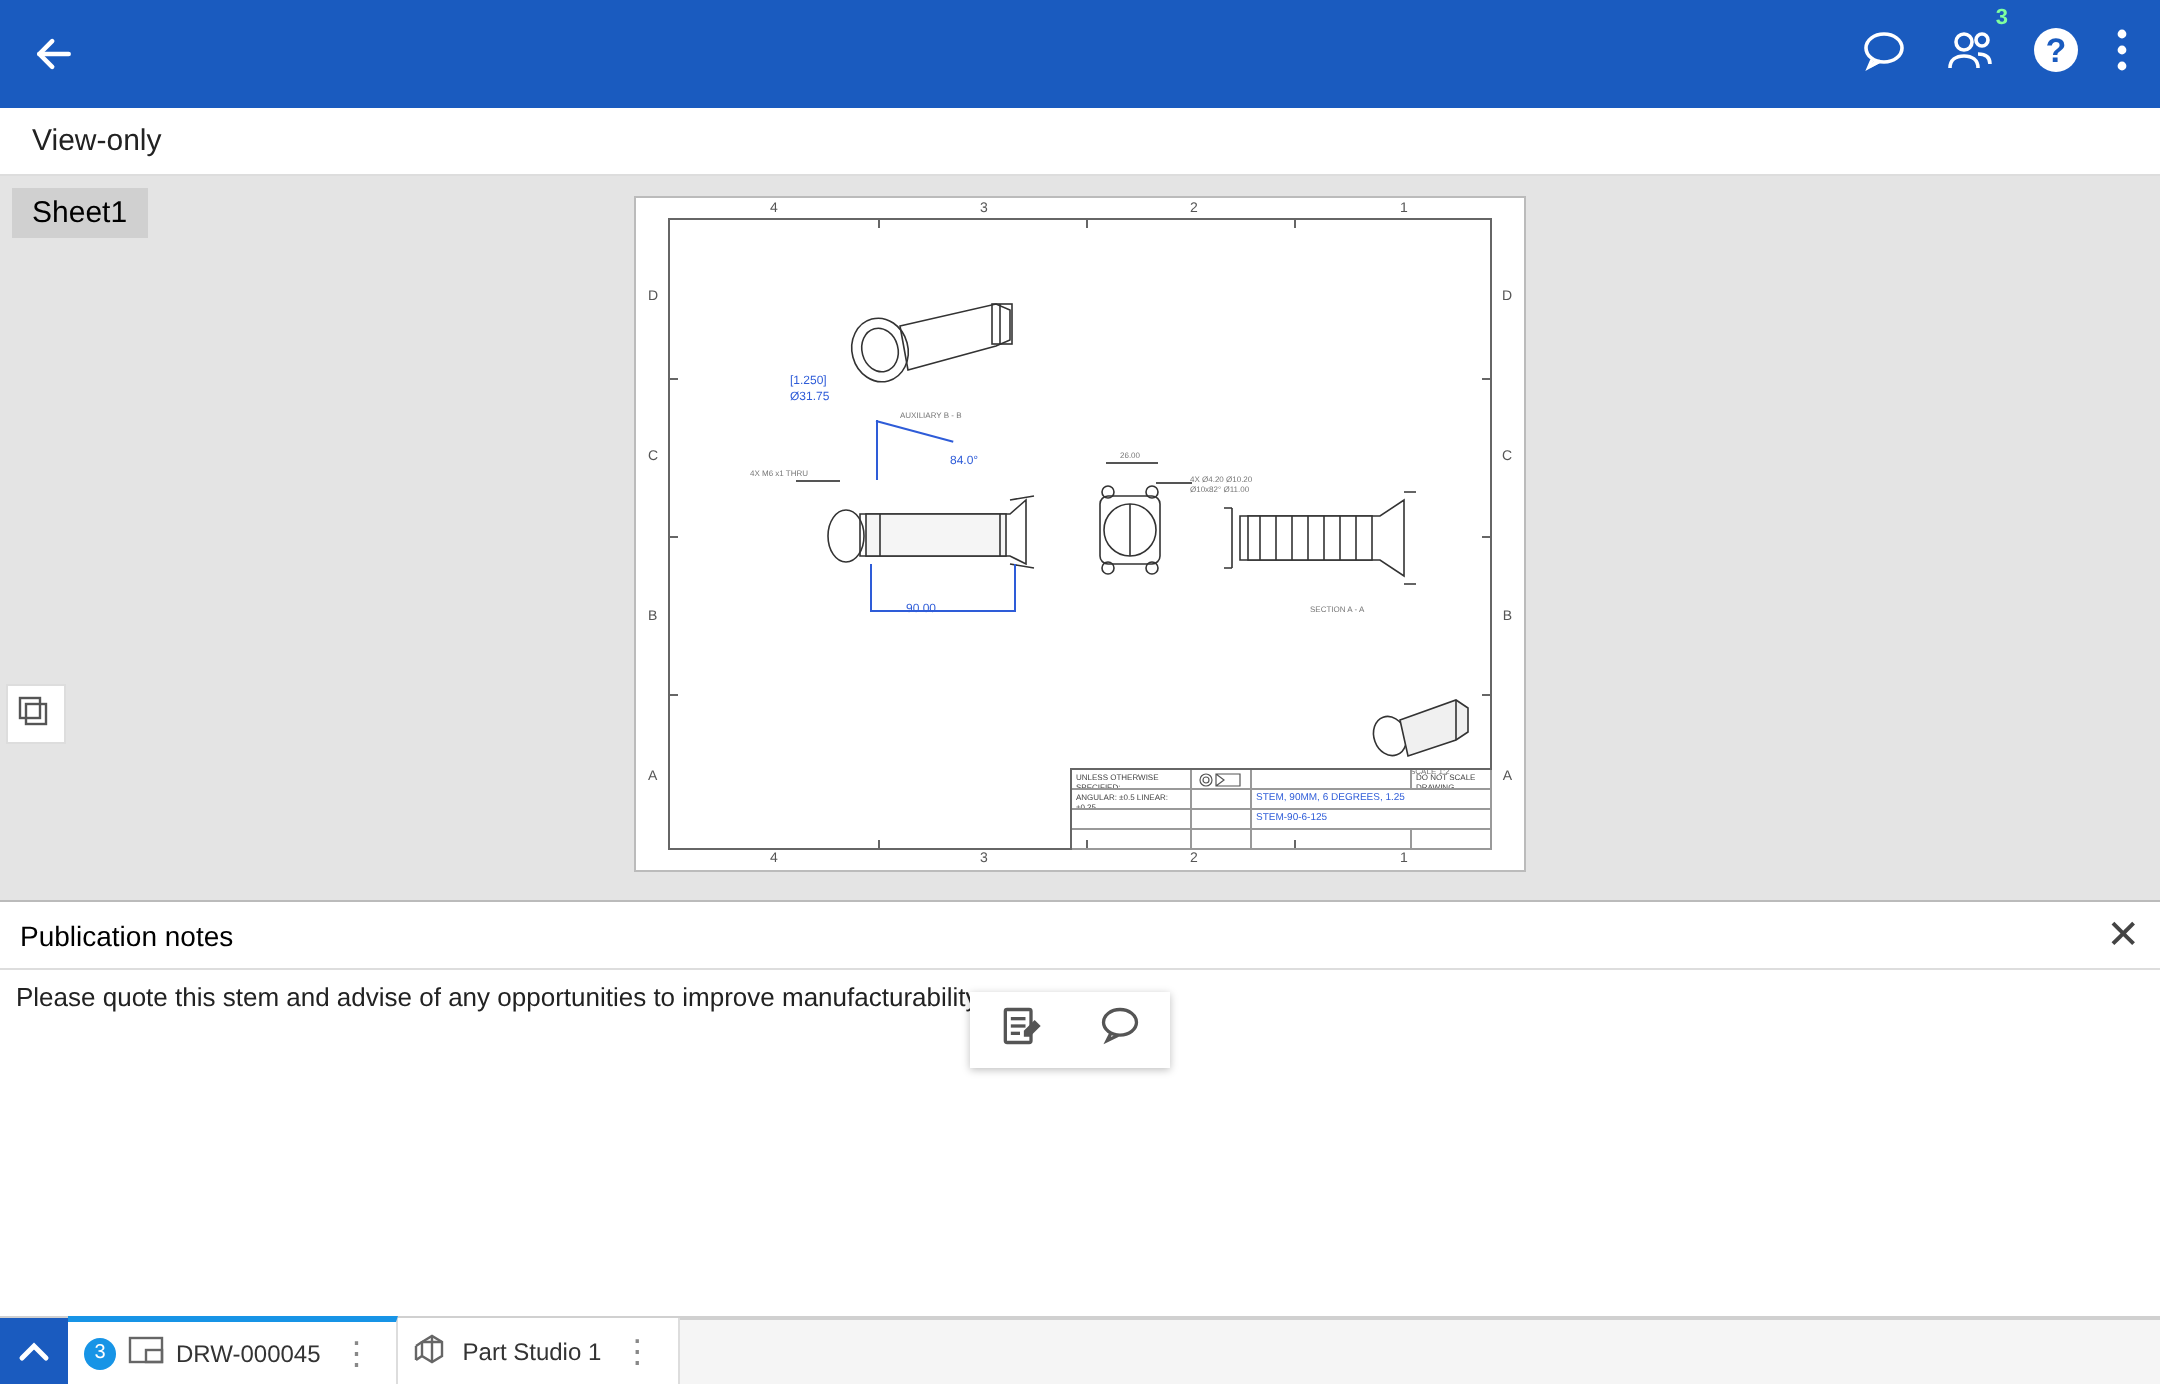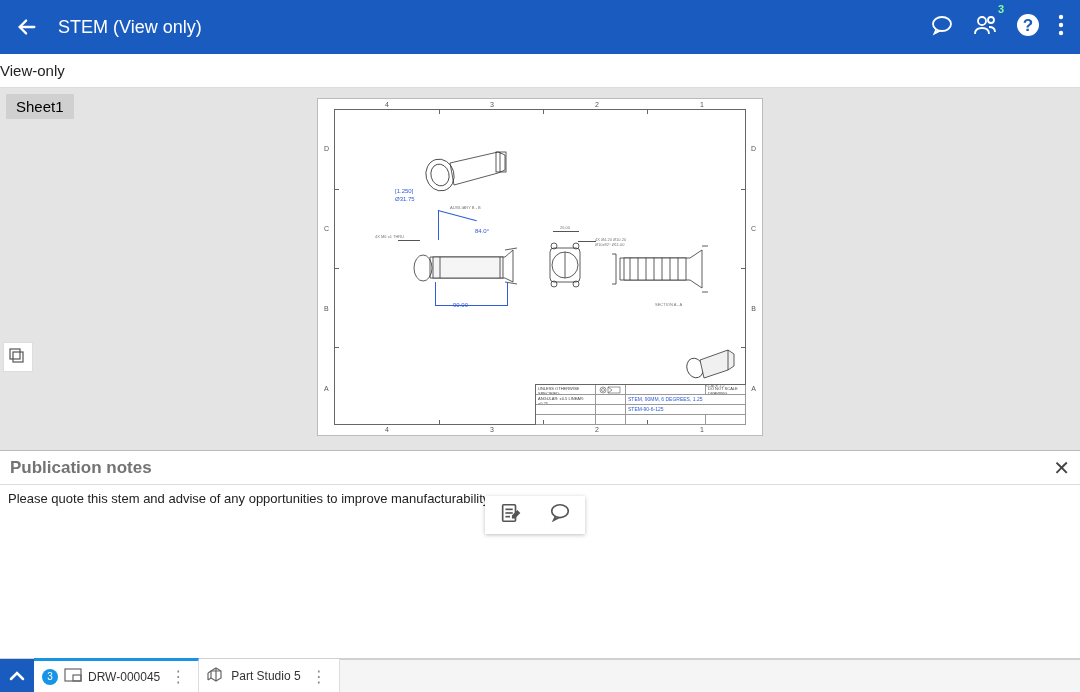--- a/index.html
+++ b/index.html
@@ -8,21 +8,21 @@
   
   .topbar { height: 54px; background: #1a5bbf; color: #fff; display: flex; align-items: center; padding: 0 16px; justify-content: space-between; }
   .topbar-left { display: flex; align-items: center; gap: 20px; }
   .topbar-right { display: flex; align-items: center; gap: 18px; }
   .back-icon svg, .topbar-icon svg { display: block; }
   .topbar-title { font-size: 18px; font-weight: 400; }
   .icon-btn { cursor: pointer; position: relative; }
   .badge { position: absolute; top: -10px; right: -6px; color: #7fff9e; font-size: 11px; font-weight: bold; }
   
   
-  .status-row { height: 34px; display: flex; align-items: center; padding: 0 0; border-bottom: 1px solid #ddd; }
+  .status-row { height: 34px; display: flex; align-items: center; padding: 0 16px; border-bottom: 1px solid #ddd; }
   .status-text { font-size: 15px; color: #222; }
   
   
   .canvas-area { height: 362px; background: #e4e4e4; position: relative; display: flex; justify-content: center; align-items: flex-start; padding-top: 10px; }
   .sheet-tab { position: absolute; left: 6px; top: 6px; background: #d0d0d0; padding: 4px 10px; font-size: 15px; cursor: pointer; }
   .side-tool { position: absolute; left: 3px; top: 254px; width: 30px; height: 30px; background: #fff; border: 1px solid #ddd; display: flex; align-items: center; justify-content: center; cursor: pointer; }
   
   
   .sheet { width: 446px; height: 338px; background: #fff; border: 1px solid #bbb; position: relative; font-size: 5px; color: #444; }
   .sheet-inner { position: absolute; left: 16px; right: 16px; top: 10px; bottom: 10px; border: 1px solid #666; }
@@ -39,21 +39,21 @@
   .title-block { position: absolute; right: 0; bottom: 0; width: 210px; height: 40px; border-top: 1px solid #666; border-left: 1px solid #666; display: grid; grid-template-columns: 60px 30px 80px 40px; grid-template-rows: 10px 10px 10px 10px; font-size: 4px; }
   .title-block > div { border-right: 1px solid #999; border-bottom: 1px solid #999; padding: 1px 2px; overflow: hidden; }
   .tb-main { color: #2e5cd8; font-size: 5px; }
   
   
   .float-toolbar { position: absolute; left: 485px; top: 408px; width: 100px; height: 38px; background: #fff; box-shadow: 0 1px 4px rgba(0,0,0,0.25); display: flex; align-items: center; justify-content: space-around; }
   .float-toolbar .tb-btn { cursor: pointer; }
   
   
   .pub-header { height: 34px; border-top: 1px solid #bbb; display: flex; align-items: center; justify-content: space-between; padding: 0 10px; }
-  .pub-title { font-size: 17px; color: #737373; font-weight: bold; }
+  .pub-title { font-size: 14px; color: #000000; }
   .close-btn { font-size: 20px; cursor: pointer; color: #444; }
   .pub-body { height: 174px; padding: 6px 8px; border-top: 1px solid #ddd; font-size: 13px; color: #222; }
   
   
   .bottom-bar { position: absolute; bottom: 0; left: 0; right: 0; height: 34px; display: flex; align-items: center; background: #f5f5f5; border-top: 2px solid #d0d0d0; }
   .expand-btn { width: 34px; height: 34px; background: #1a5bbf; display: flex; align-items: center; justify-content: center; cursor: pointer; }
   .tab { height: 34px; display: flex; align-items: center; padding: 0 8px; gap: 6px; font-size: 12px; color: #333; cursor: pointer; border-right: 1px solid #ddd; background: #fff; }
   .tab.active { border-top: 3px solid #1794e6; background: #fff; position: relative; top: -1px; }
   .tab-badge { width: 16px; height: 16px; border-radius: 50%; background: #1794e6; color: #fff; font-size: 10px; display: flex; align-items: center; justify-content: center; }
   .tab-menu { color: #888; font-size: 16px; padding: 0 4px; cursor: pointer; }
@@ -62,21 +62,20 @@
 <body>
 
 <div class="topbar">
   <div class="topbar-left">
     <span class="icon-btn back-icon">
       <svg width="22" height="22" viewBox="0 0 24 24" fill="none" stroke="#fff" stroke-width="2.5" stroke-linecap="round" stroke-linejoin="round">
           <line x1="20" y1="12" x2="4" y2="12"></line>
           <polyline points="11 5 4 12 11 19"></polyline>
         </svg>
     </span>
-    <span class="topbar-title">STEM (View only)</span>
   </div>
   <div class="topbar-right">
     <span class="icon-btn">
       <svg width="24" height="24" viewBox="0 0 24 24" fill="none" stroke="#fff" stroke-width="1.8">
           <ellipse cx="12" cy="11" rx="9" ry="7"></ellipse>
           <path d="M7 17 L5 21 L11 18" fill="#fff" stroke="none"></path>
           <path d="M6 17 L4.5 20.5 L10 17.5"></path>
         </svg>
     </span>
     <span class="icon-btn">
@@ -297,16 +296,16 @@
     <span class="tab-menu">⋮</span>
   </div>
   <div class="tab">
     <span>
       <svg width="18" height="16" viewBox="0 0 18 16" fill="none" stroke="#666" stroke-width="1.2">
           <path d="M4 4 L9 1 L14 4 L14 11 L9 14 L4 11 Z"></path>
           <path d="M9 1 L9 14 M4 4 L14 4"></path>
           <path d="M1 6 L4 4 M1 13 L4 11 M1 6 L1 13"></path>
         </svg>
     </span>
-    <span>Part Studio 5</span>
+    <span>Part Studio 1</span>
     <span class="tab-menu">⋮</span>
   </div>
 </div>
 
 </body></html>

